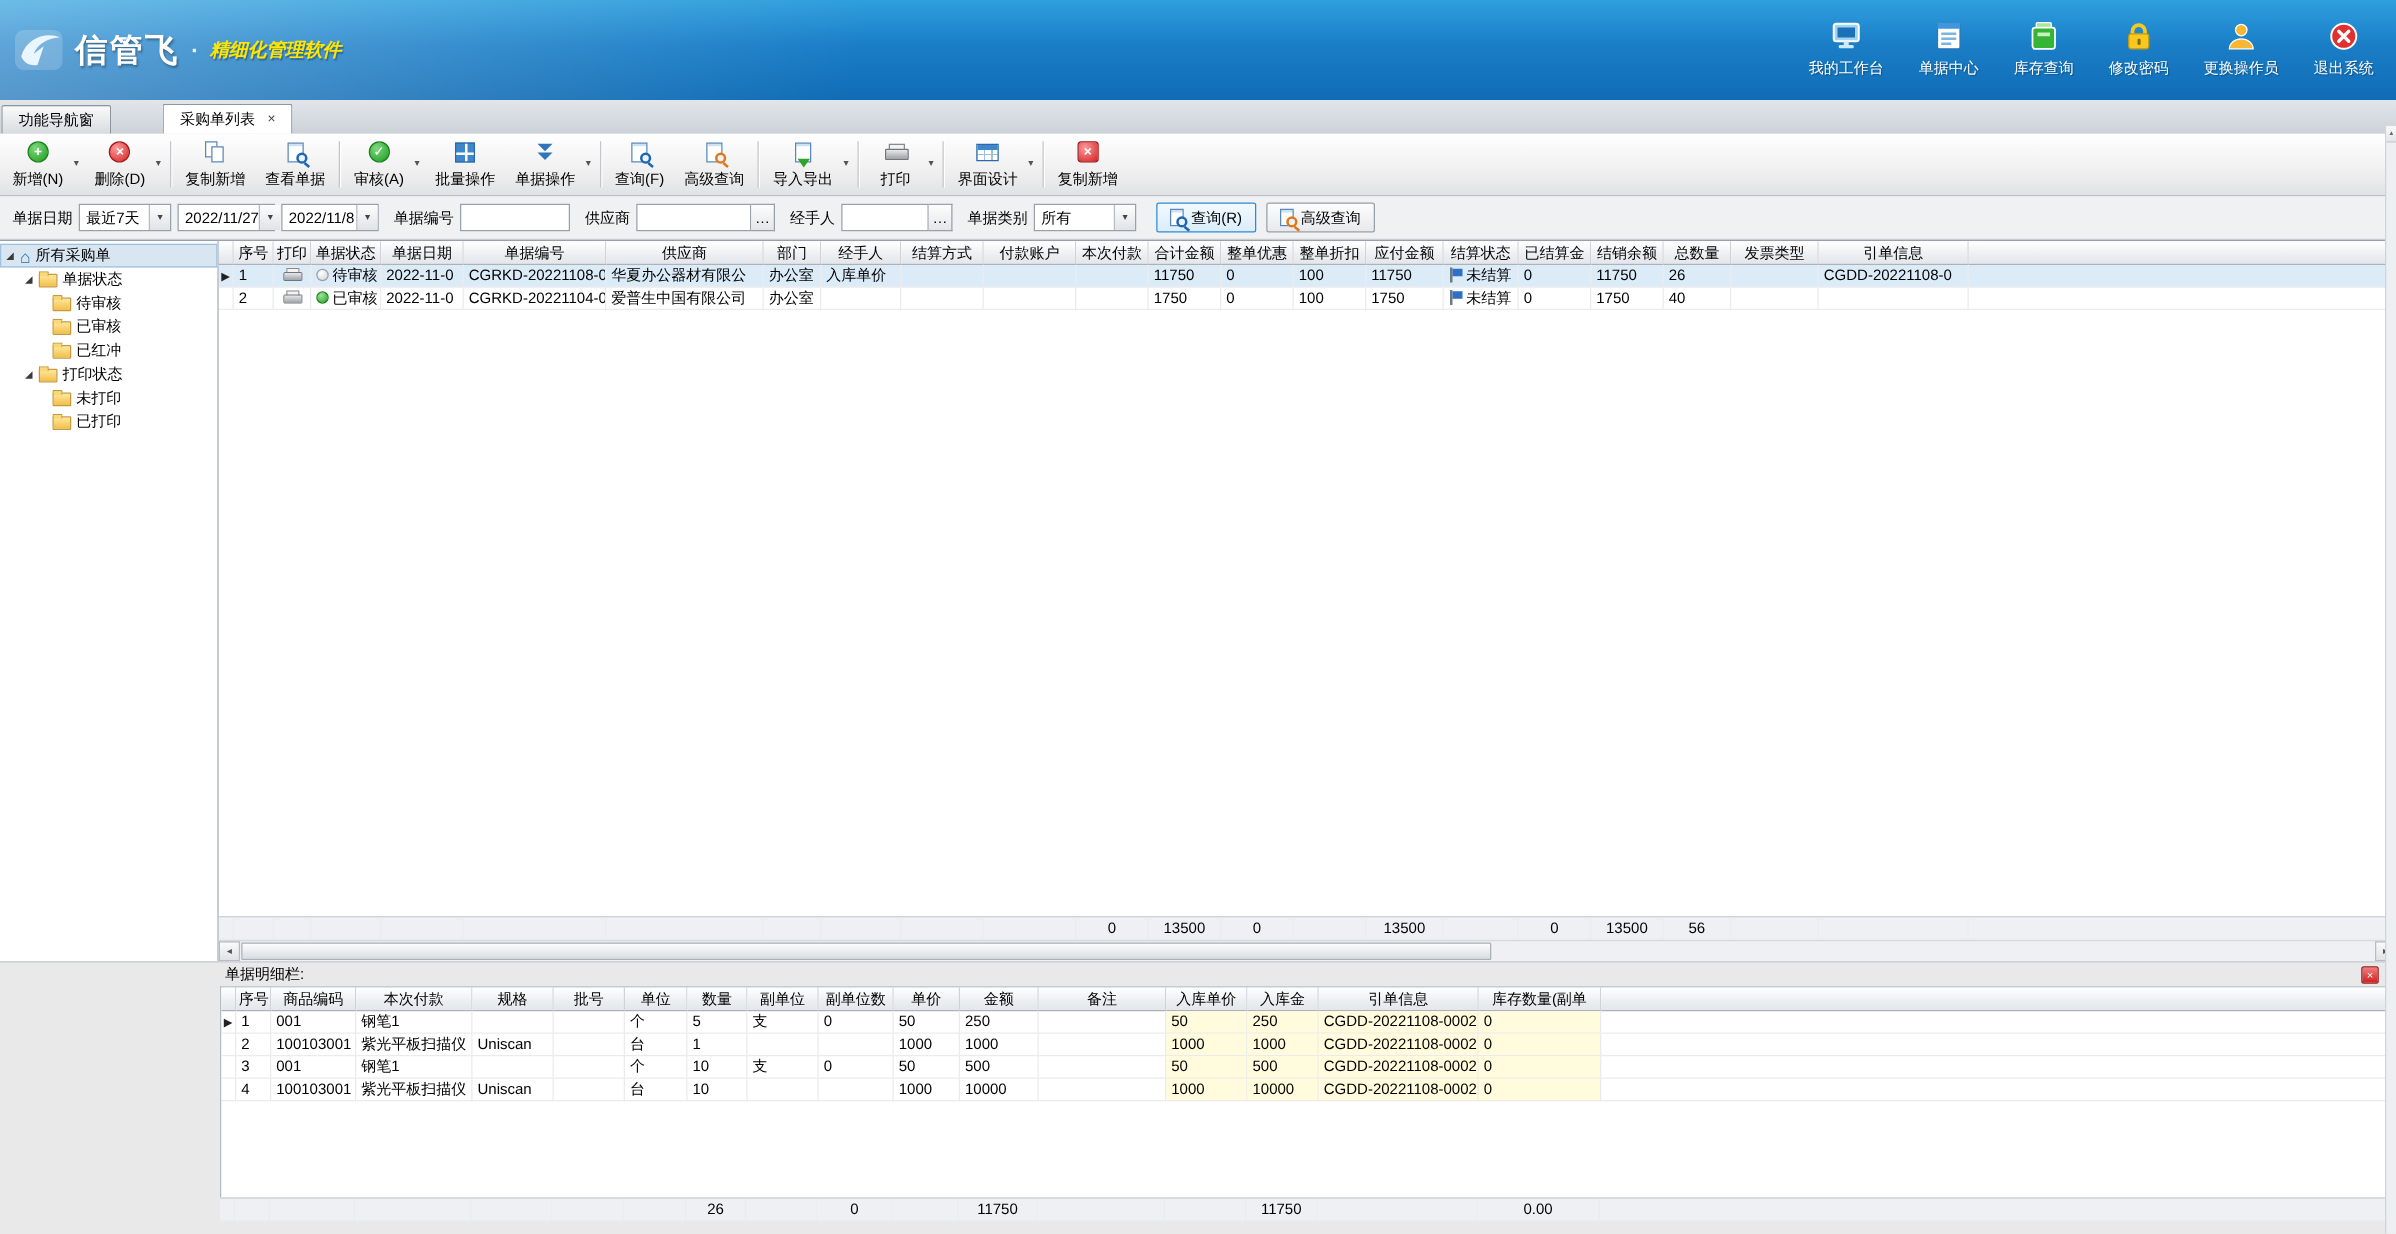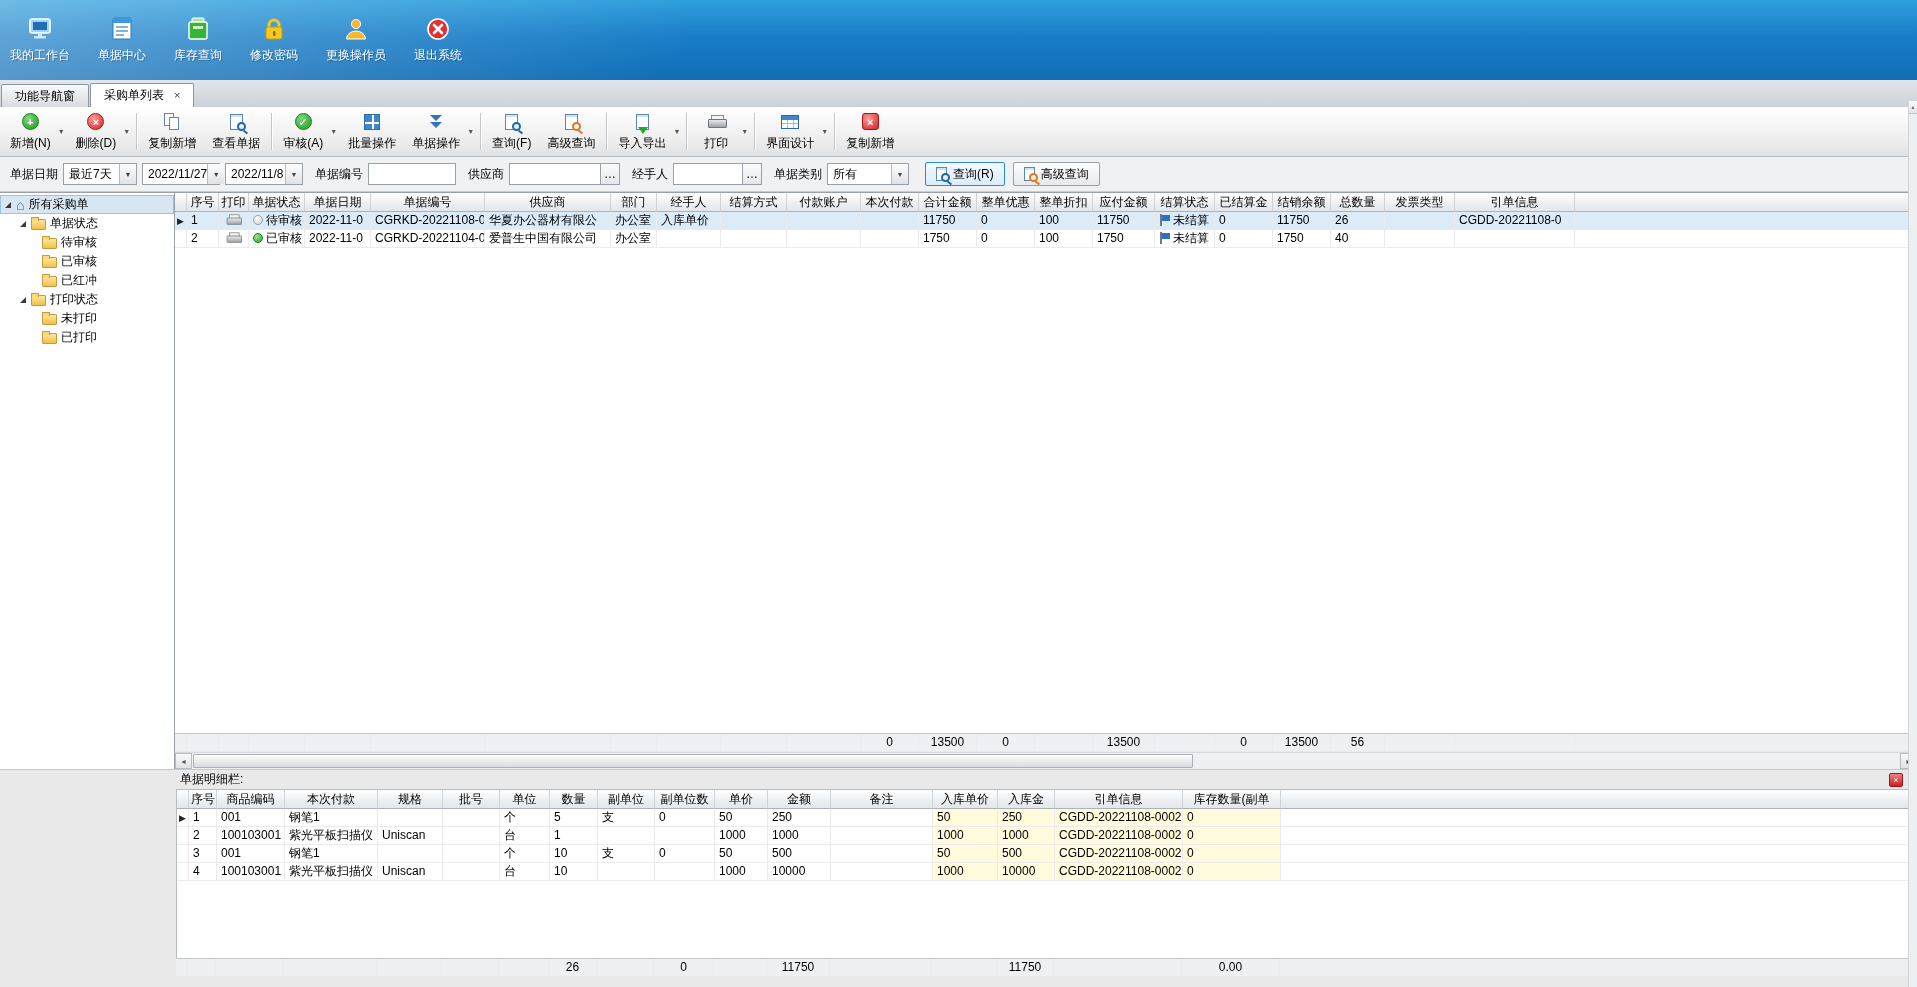--- a/index.html
+++ b/index.html
@@ -13,25 +13,25 @@
 
 
 .app-header{height:80px;flex:none;background:linear-gradient(180deg,#2f9fdd 0%,#1a7ec7 45%,#0f6cb5 100%);position:relative;display:flex;align-items:center;justify-content:space-between;padding:0 18px 0 10px;overflow:hidden;}
 .app-header::before{content:"";position:absolute;left:0;top:0;width:58%;height:100%;background:linear-gradient(100deg,rgba(255,255,255,.30) 0%,rgba(255,255,255,.12) 35%,transparent 62%);pointer-events:none;}
 .brand{display:flex;align-items:center;gap:6px;position:relative;}
 .logo-mark{width:44px;height:40px;display:flex;align-items:center;justify-content:center;}
 .brand-name{color:#fff;font-size:26px;font-weight:bold;letter-spacing:2px;text-shadow:1px 1px 2px rgba(0,0,0,.35);}
 .brand-sep{color:#eaf4ff;font-size:18px;font-weight:bold;margin:0 3px;}
 .brand-slogan{color:#ffe600;font-size:15px;font-weight:bold;font-style:italic;text-shadow:1px 1px 1px rgba(0,0,0,.3);}
 .quick-actions{display:flex;gap:28px;position:relative;}
-.qa{display:flex;flex-direction:column;align-items:center;gap:2px;cursor:pointer;font-family:Liberation Serif, serif;}
+.qa{display:flex;flex-direction:column;align-items:center;gap:2px;cursor:pointer;}
 .qa-label{color:#fff;font-size:12px;white-space:nowrap;text-shadow:1px 1px 1px rgba(0,0,0,.3);}
 
 
-.tabbar{height:27px;flex:none;background:linear-gradient(#e2e6eb,#ccd2d9);display:flex;align-items:flex-end;padding:3px 0 0 1px;}
+.tabbar{height:27px;flex:none;background:linear-gradient(#e2e6eb,#ccd2d9);display:flex;align-items:flex-end;padding:3px 0 0 1px;gap:40px;}
 .tab{height:23px;display:flex;align-items:center;gap:10px;padding:0 13px;margin-right:1px;background:linear-gradient(#fafafa,#d8dbdf);border:1px solid #8f959c;border-bottom:none;border-radius:2px 2px 0 0;cursor:pointer;white-space:nowrap;}
 .tab.active{background:#fff;height:24px;}
 .tab-close{color:#444;font-size:11px;line-height:1;cursor:pointer;}
 
 
 .toolbar{height:50px;flex:none;background:linear-gradient(#ffffff,#ededee 70%,#e1e2e4);border-bottom:1px solid #b6bcc2;display:flex;align-items:stretch;padding:1px 2px;}
 .tb{display:flex;align-items:center;padding:0 1px;cursor:pointer;}
 .tb-main{display:flex;flex-direction:column;align-items:center;justify-content:center;gap:4px;padding:3px 7px 2px;min-width:50px;border-radius:2px;}
 .tb-label{white-space:nowrap;}
 .tb-drop{font-size:7px;color:#555;margin-right:2px;align-self:center;}
@@ -125,20 +125,31 @@
 .vscroll{position:absolute;right:0;top:101px;bottom:0;width:9px;background:#edf0f3;border-left:1px solid #d0d4d9;z-index:5;}
 .vscroll .vup{width:100%;height:13px;background:linear-gradient(#fafafa,#e2e5e9);border-bottom:1px solid #c6cacf;font-size:5px;color:#666;display:flex;align-items:center;justify-content:center;cursor:pointer;}
 </style>
 </head>
 <body>
 
 <div class="app">
 
 
   <div class="app-header">
+    <div class="brand">
+      <span class="logo-mark">
+        <svg width="42" height="38" viewBox="0 0 42 38">
+            <rect x="1" y="3" width="38" height="32" rx="7" fill="rgba(255,255,255,0.18)"></rect>
+            <path d="M6 24 C10 9 27 4 37 9 C28 9 19 14 16 22 L24 16 L19 31 C12 32 8 29 6 24 Z" fill="#eaf6ff"></path>
+          </svg>
+      </span>
+      <span class="brand-name">信管飞</span>
+      <span class="brand-sep">·</span>
+      <span class="brand-slogan">精细化管理软件</span>
+    </div>
     <div class="quick-actions">
       <div class="qa">
         <span><svg width="26" height="24" viewBox="0 0 26 24">
               <rect x="3" y="2" width="20" height="14" rx="2" fill="#9fd4f5" stroke="#ffffff" stroke-width="1.6"></rect>
               <rect x="6" y="5" width="14" height="8" fill="#1d6fb8"></rect>
               <rect x="11" y="16" width="4" height="3" fill="#cfeafc"></rect>
               <rect x="7" y="19" width="12" height="2.5" rx="1" fill="#cfeafc"></rect>
             </svg></span>
         <span class="qa-label">我的工作台</span>
       </div>

